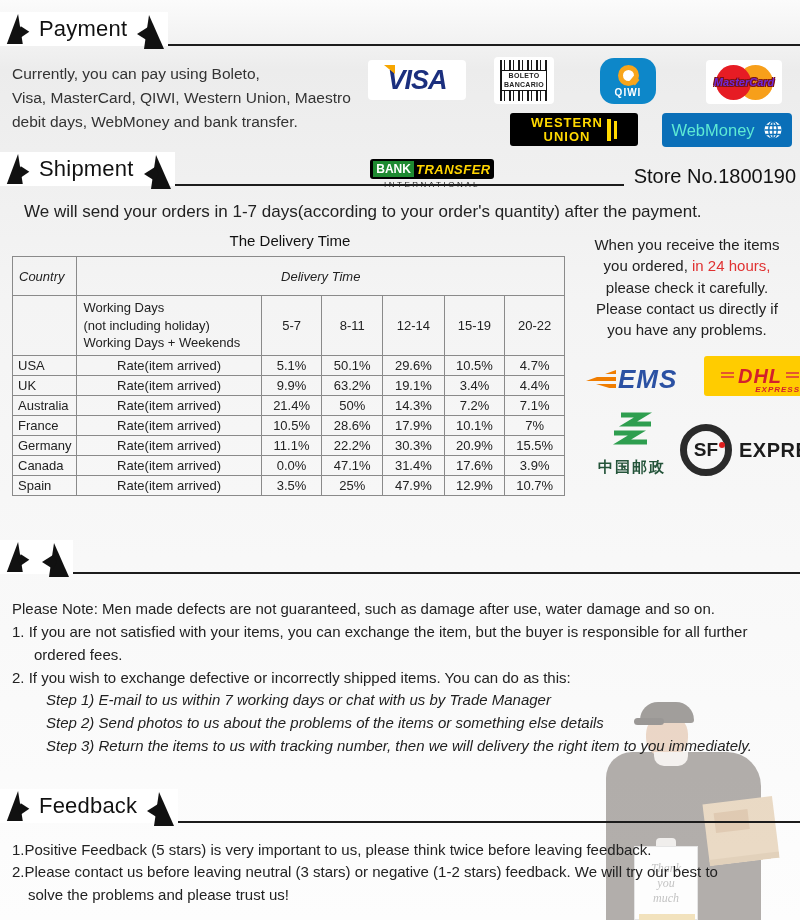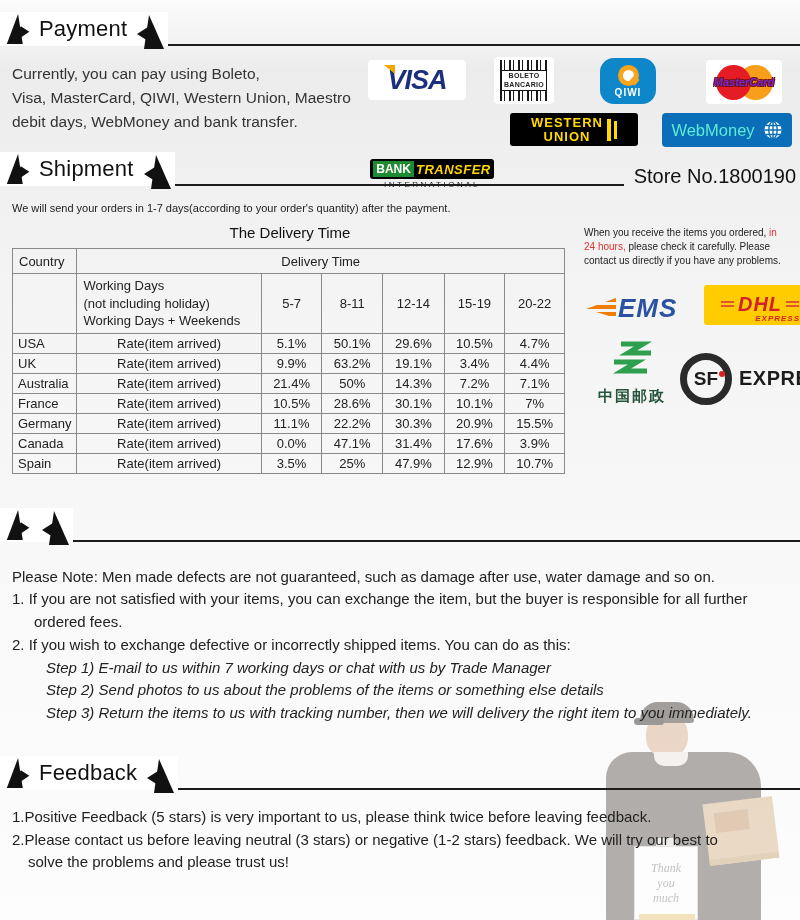--- a/index.html
+++ b/index.html
@@ -58,35 +58,35 @@
   .bank-w3{ font-size:8px; letter-spacing:2.5px; color:#222; }
   .pm-wu{ left:146px; top:57px; width:128px; height:33px; background:#000; border-radius:3px; gap:4px; }
   .wu-lines{ text-align:center; color:#ffd900; font-weight:bold; font-size:13px; line-height:1.05; letter-spacing:1px; }
   .wu-bars{ display:flex; gap:3px; align-items:center; }
   .wu-bar1{ width:4px; height:22px; background:#ffd900; }
   .wu-bar2{ width:3px; height:18px; background:#ffd900; }
   .pm-wm{ left:298px; top:57px; width:130px; height:34px; background:#0a6fb8; gap:8px; }
   .wm-txt{ color:#5eead4; font-size:16.5px; font-weight:500; }
 
   
-  .intro{ font-size:11px; color:#222; margin:16px 0 0 12px; }
+  .intro{ font-size:17px; color:#222; margin:16px 0 0 24px; }
   .ship-row{ display:flex; margin-top:10px; padding:0 10px 0 12px; }
   .table-block{ width:556px; flex:0 0 auto; }
   .tbl-title{ text-align:center; font-size:15px; color:#111; margin-bottom:7px; }
   table.dtable{ border-collapse:collapse; width:553px; font-size:13px; color:#222; }
   .dtable th,.dtable td{ border:1px solid #8a8a8a; font-weight:normal; }
-  .dtable .h1{ height:25px; text-align:center; }
+  .dtable .h1{ height:39px; text-align:center;font-style:italic; }
   .wd-cell{ text-align:left; padding:3px 6px; line-height:1.35; }
   .range-cell{ text-align:center; }
   .c-country{ text-align:left; padding:2px 5px; height:19px; }
   .c-rate{ text-align:center; }
   .c-val{ text-align:center; }
   .pre{ white-space:pre-line; }
   .side-block{ flex:1 1 auto; padding-left:16px; padding-top:2px; }
-  .notice{ font-size:10px; line-height:1.42; color:#222; }
+  .notice{ font-size:15px; line-height:1.42; color:#222;text-align:center; }
   .red{ color:#e03131; }
   .carriers{ position:relative; height:150px; margin-top:16px; }
   .ems{ position:absolute; left:2px; top:8px; display:flex; align-items:center; gap:2px; }
   .ems-wing{ width:30px; height:20px;
     background:repeating-linear-gradient(180deg,#f07d00 0 4px,transparent 4px 7px);
     clip-path:polygon(100% 0,0 55%,100% 100%); }
   .ems-txt{ font-style:italic; font-weight:bold; font-size:26px; color:#2b51a3; letter-spacing:1px; }
   .dhl{ position:absolute; left:120px; top:0; width:112px; height:40px; background:#ffcc00; border-radius:3px;
     display:flex; align-items:center; justify-content:center; gap:4px; }
   .dhl-dash{ width:13px; height:8px;
@@ -292,21 +292,21 @@
             <td class="c-val">50%</td>
             <td class="c-val">14.3%</td>
             <td class="c-val">7.2%</td>
             <td class="c-val">7.1%</td>
           </tr>
           <tr>
             <td class="c-country">France</td>
             <td class="c-rate">Rate(item arrived)</td>
             <td class="c-val">10.5%</td>
             <td class="c-val">28.6%</td>
-            <td class="c-val">30.1%</td>
+            <td class="c-val">17.9%</td>
             <td class="c-val">10.1%</td>
             <td class="c-val">7%</td>
           </tr>
           <tr>
             <td class="c-country">Germany</td>
             <td class="c-rate">Rate(item arrived)</td>
             <td class="c-val">11.1%</td>
             <td class="c-val">22.2%</td>
             <td class="c-val">30.3%</td>
             <td class="c-val">20.9%</td>

